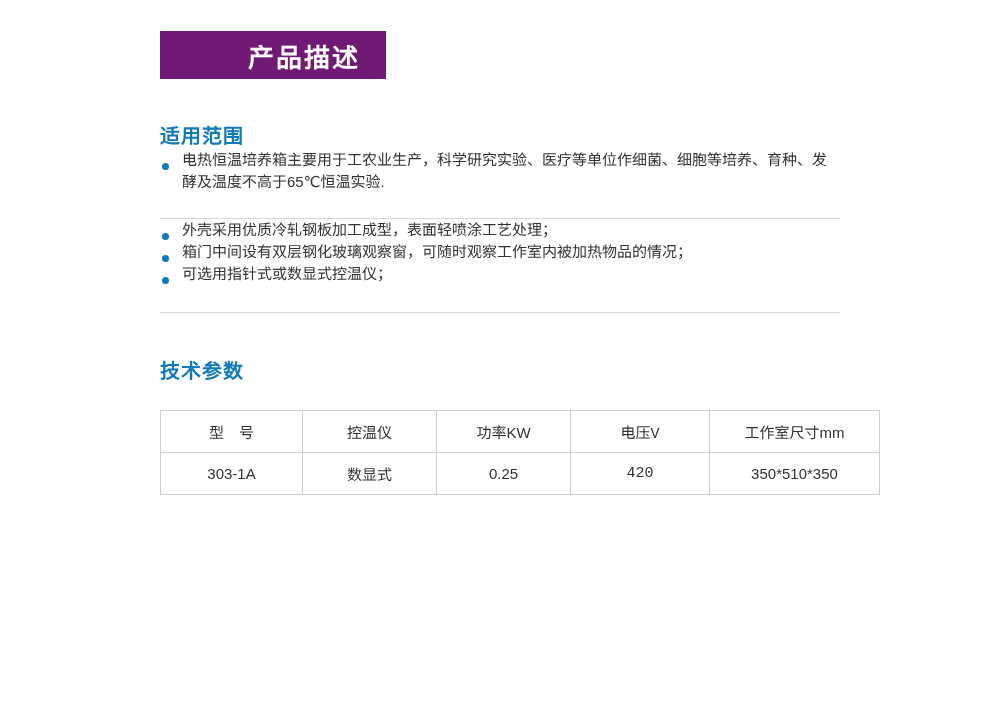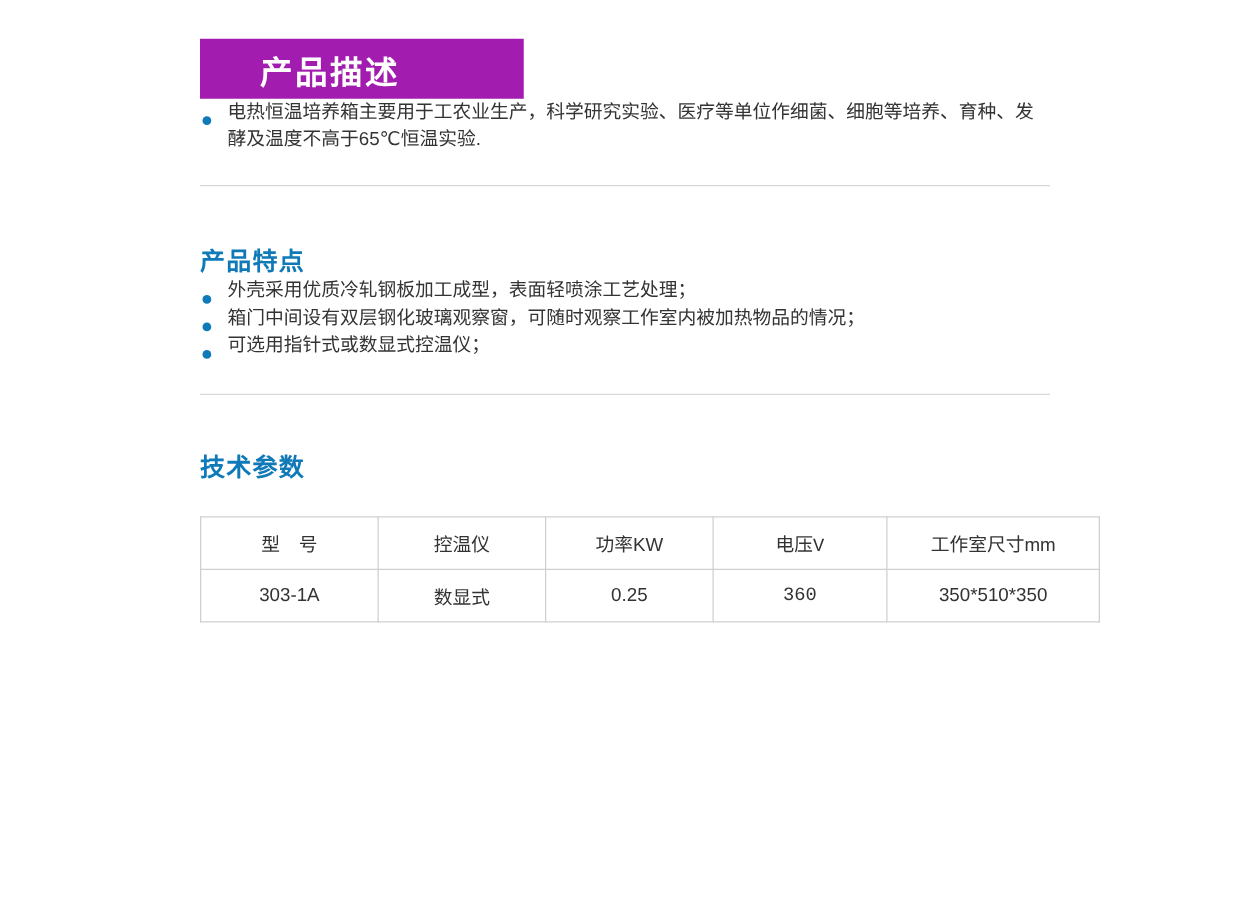--- a/index.html
+++ b/index.html
@@ -23,26 +23,26 @@
   .content {
     position: absolute;
     left: 160px;
     top: 0;
     width: 680px;
   }
 
   
   .banner {
     margin-top: 31px;
-    width: 259px;
+    width: 226px;
     height: 48px;
-    background: #a21caf;
+    background: #701a75;
     display: flex;
     align-items: center;
-    padding-left: 48px;
+    padding-left: 88px;
     box-sizing: border-box;
   }
   .banner-text {
     color: #ffffff;
     font-size: 26px;
     font-weight: bold;
     letter-spacing: 2px;
   }
 
   
@@ -119,28 +119,28 @@
 </head>
 <body>
 
 <div class="page">
   <div class="content">
 
     <div class="banner">
       <span class="banner-text">产品描述</span>
     </div>
 
+    <div class="section-heading sec-scope">适用范围</div>
 
     <ul class="bullets scope-list">
       <li>电热恒温培养箱主要用于工农业生产，科学研究实验、医疗等单位作细菌、细胞等培养、育种、发酵及温度不高于65℃恒温实验.</li>
     </ul>
 
     <div class="divider div1"></div>
 
-    <div class="section-heading sec-features">产品特点</div>
 
     <ul class="bullets features-list">
       <li>外壳采用优质冷轧钢板加工成型，表面轻喷涂工艺处理；</li>
       <li>箱门中间设有双层钢化玻璃观察窗，可随时观察工作室内被加热物品的情况；</li>
       <li>可选用指针式或数显式控温仪；</li>
     </ul>
 
     <div class="divider div2"></div>
 
     <div class="section-heading sec-specs">技术参数</div>
@@ -152,21 +152,21 @@
             <td class="col0">型　号</td>
             <td class="col1">控温仪</td>
             <td class="col2">功率KW</td>
             <td class="col3">电压V</td>
             <td class="col4">工作室尺寸mm</td>
           </tr>
           <tr>
             <td class="col0">303-1A</td>
             <td class="col1">数显式</td>
             <td class="col2">0.25</td>
-            <td class="col3">360</td>
+            <td class="col3">420</td>
             <td class="col4">350*510*350</td>
           </tr>
         </tbody>
       </table>
     </div>
 
   </div>
 </div>
 
 </body></html>

